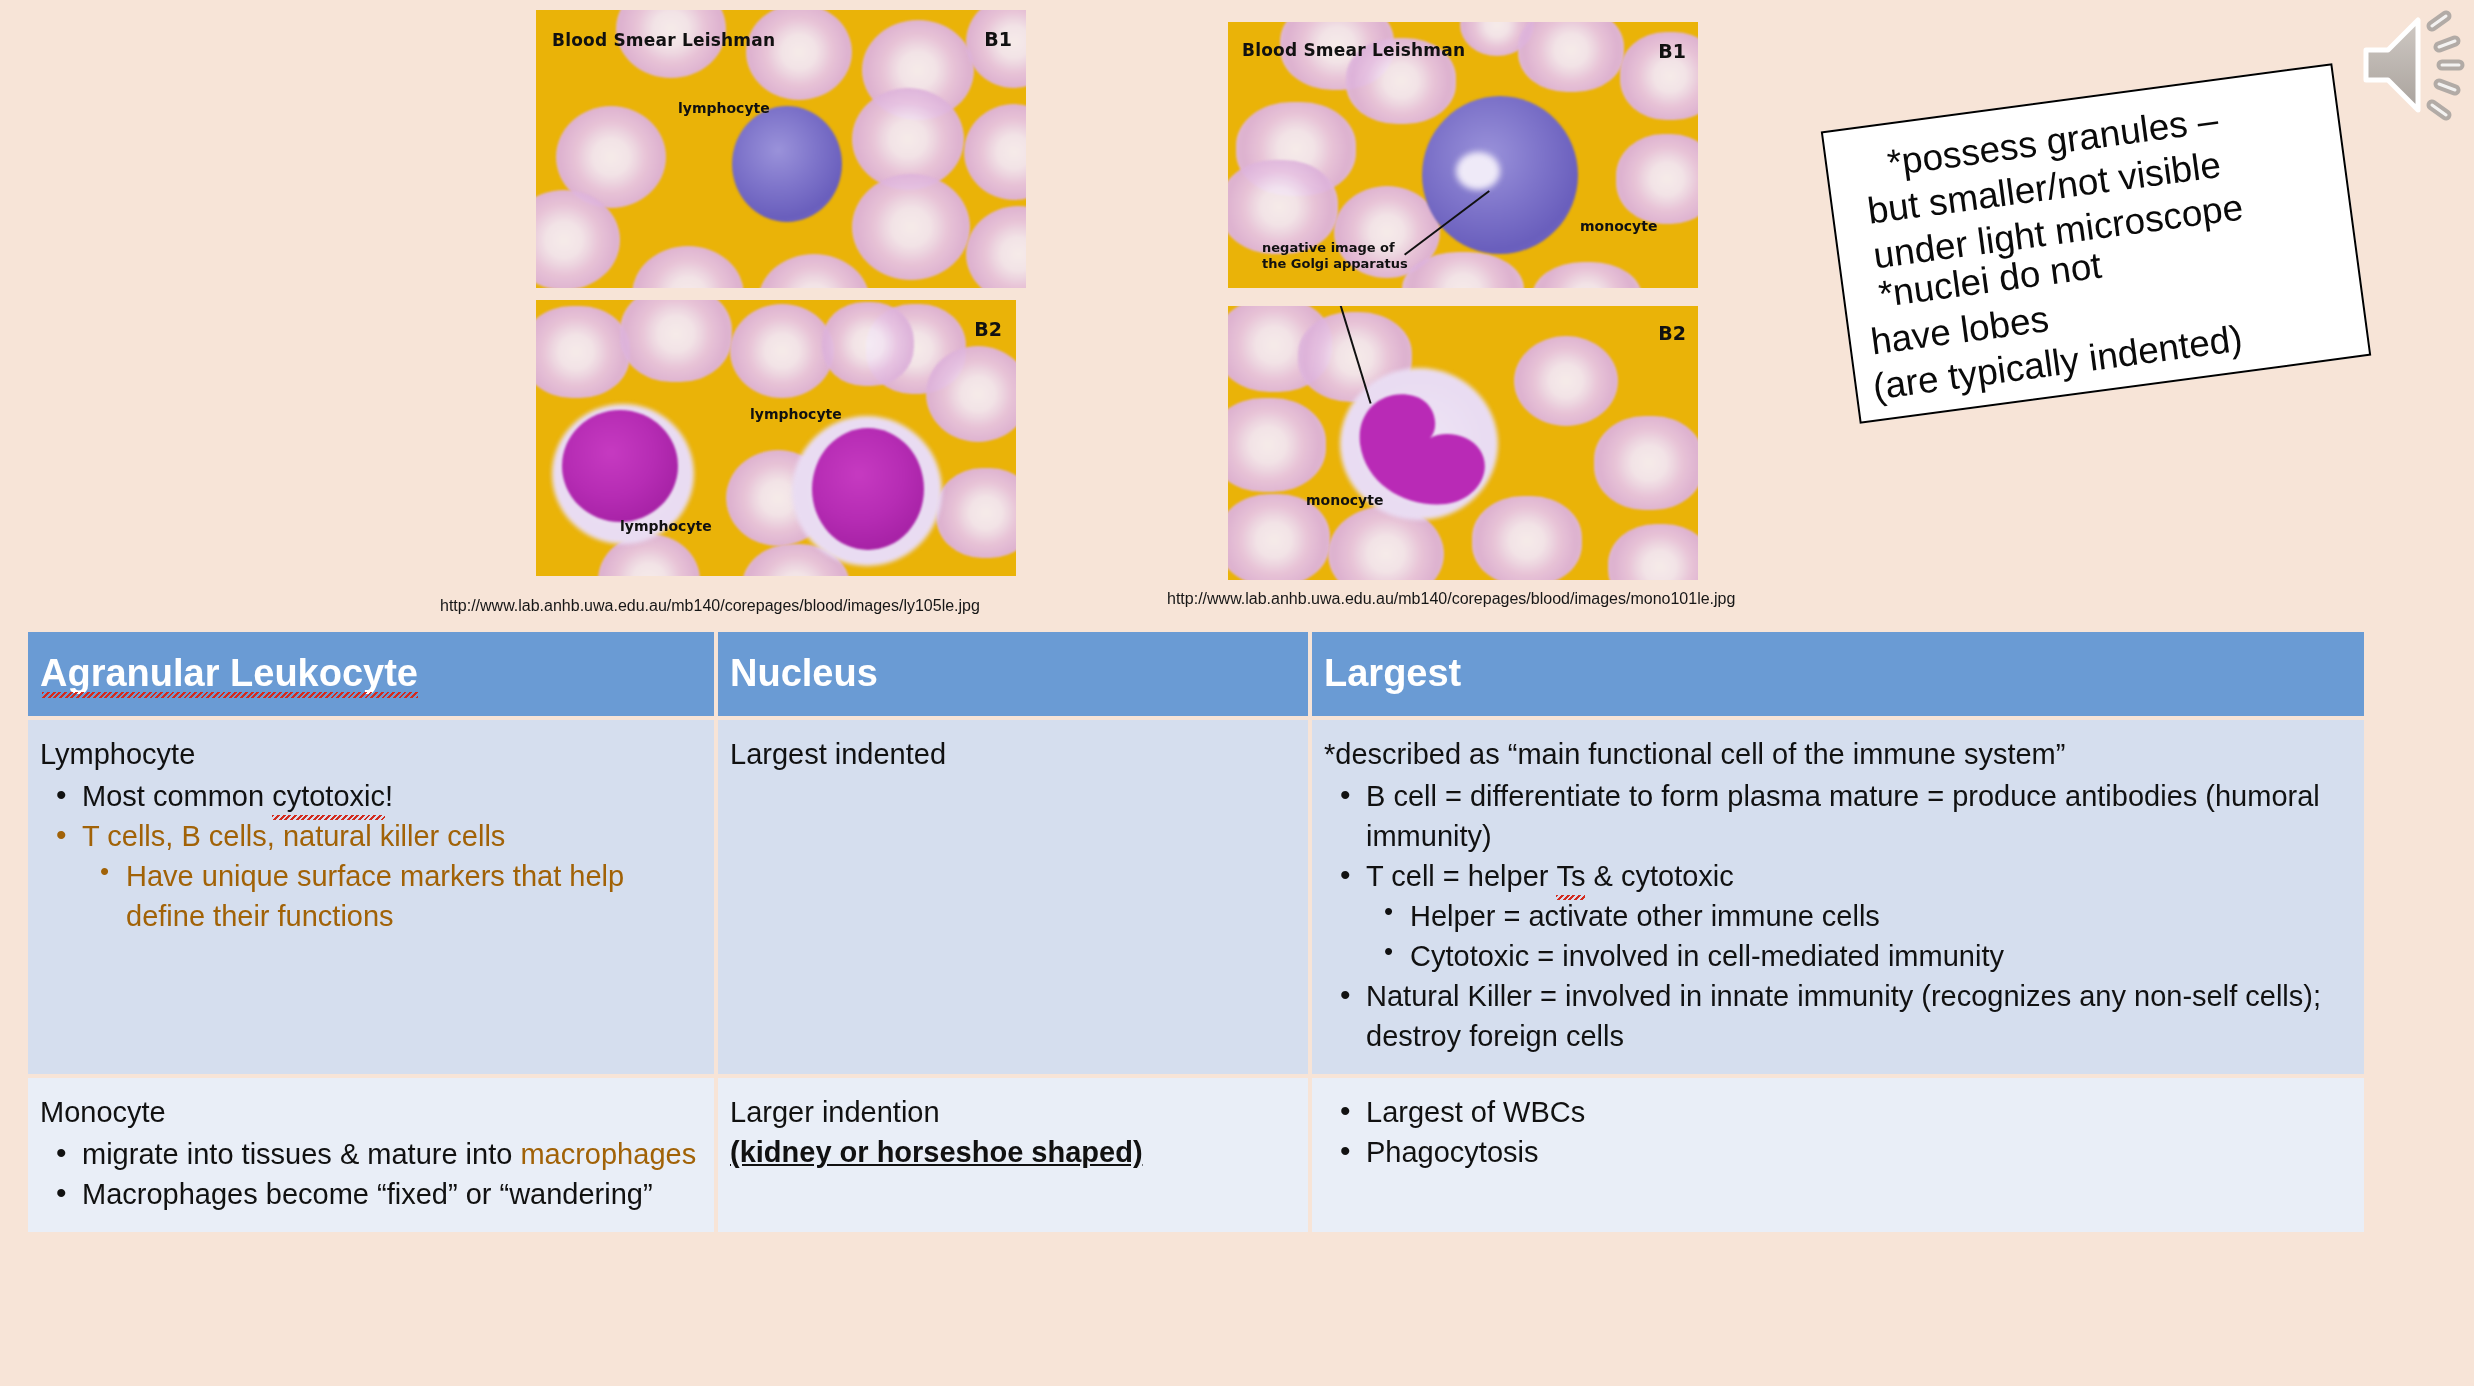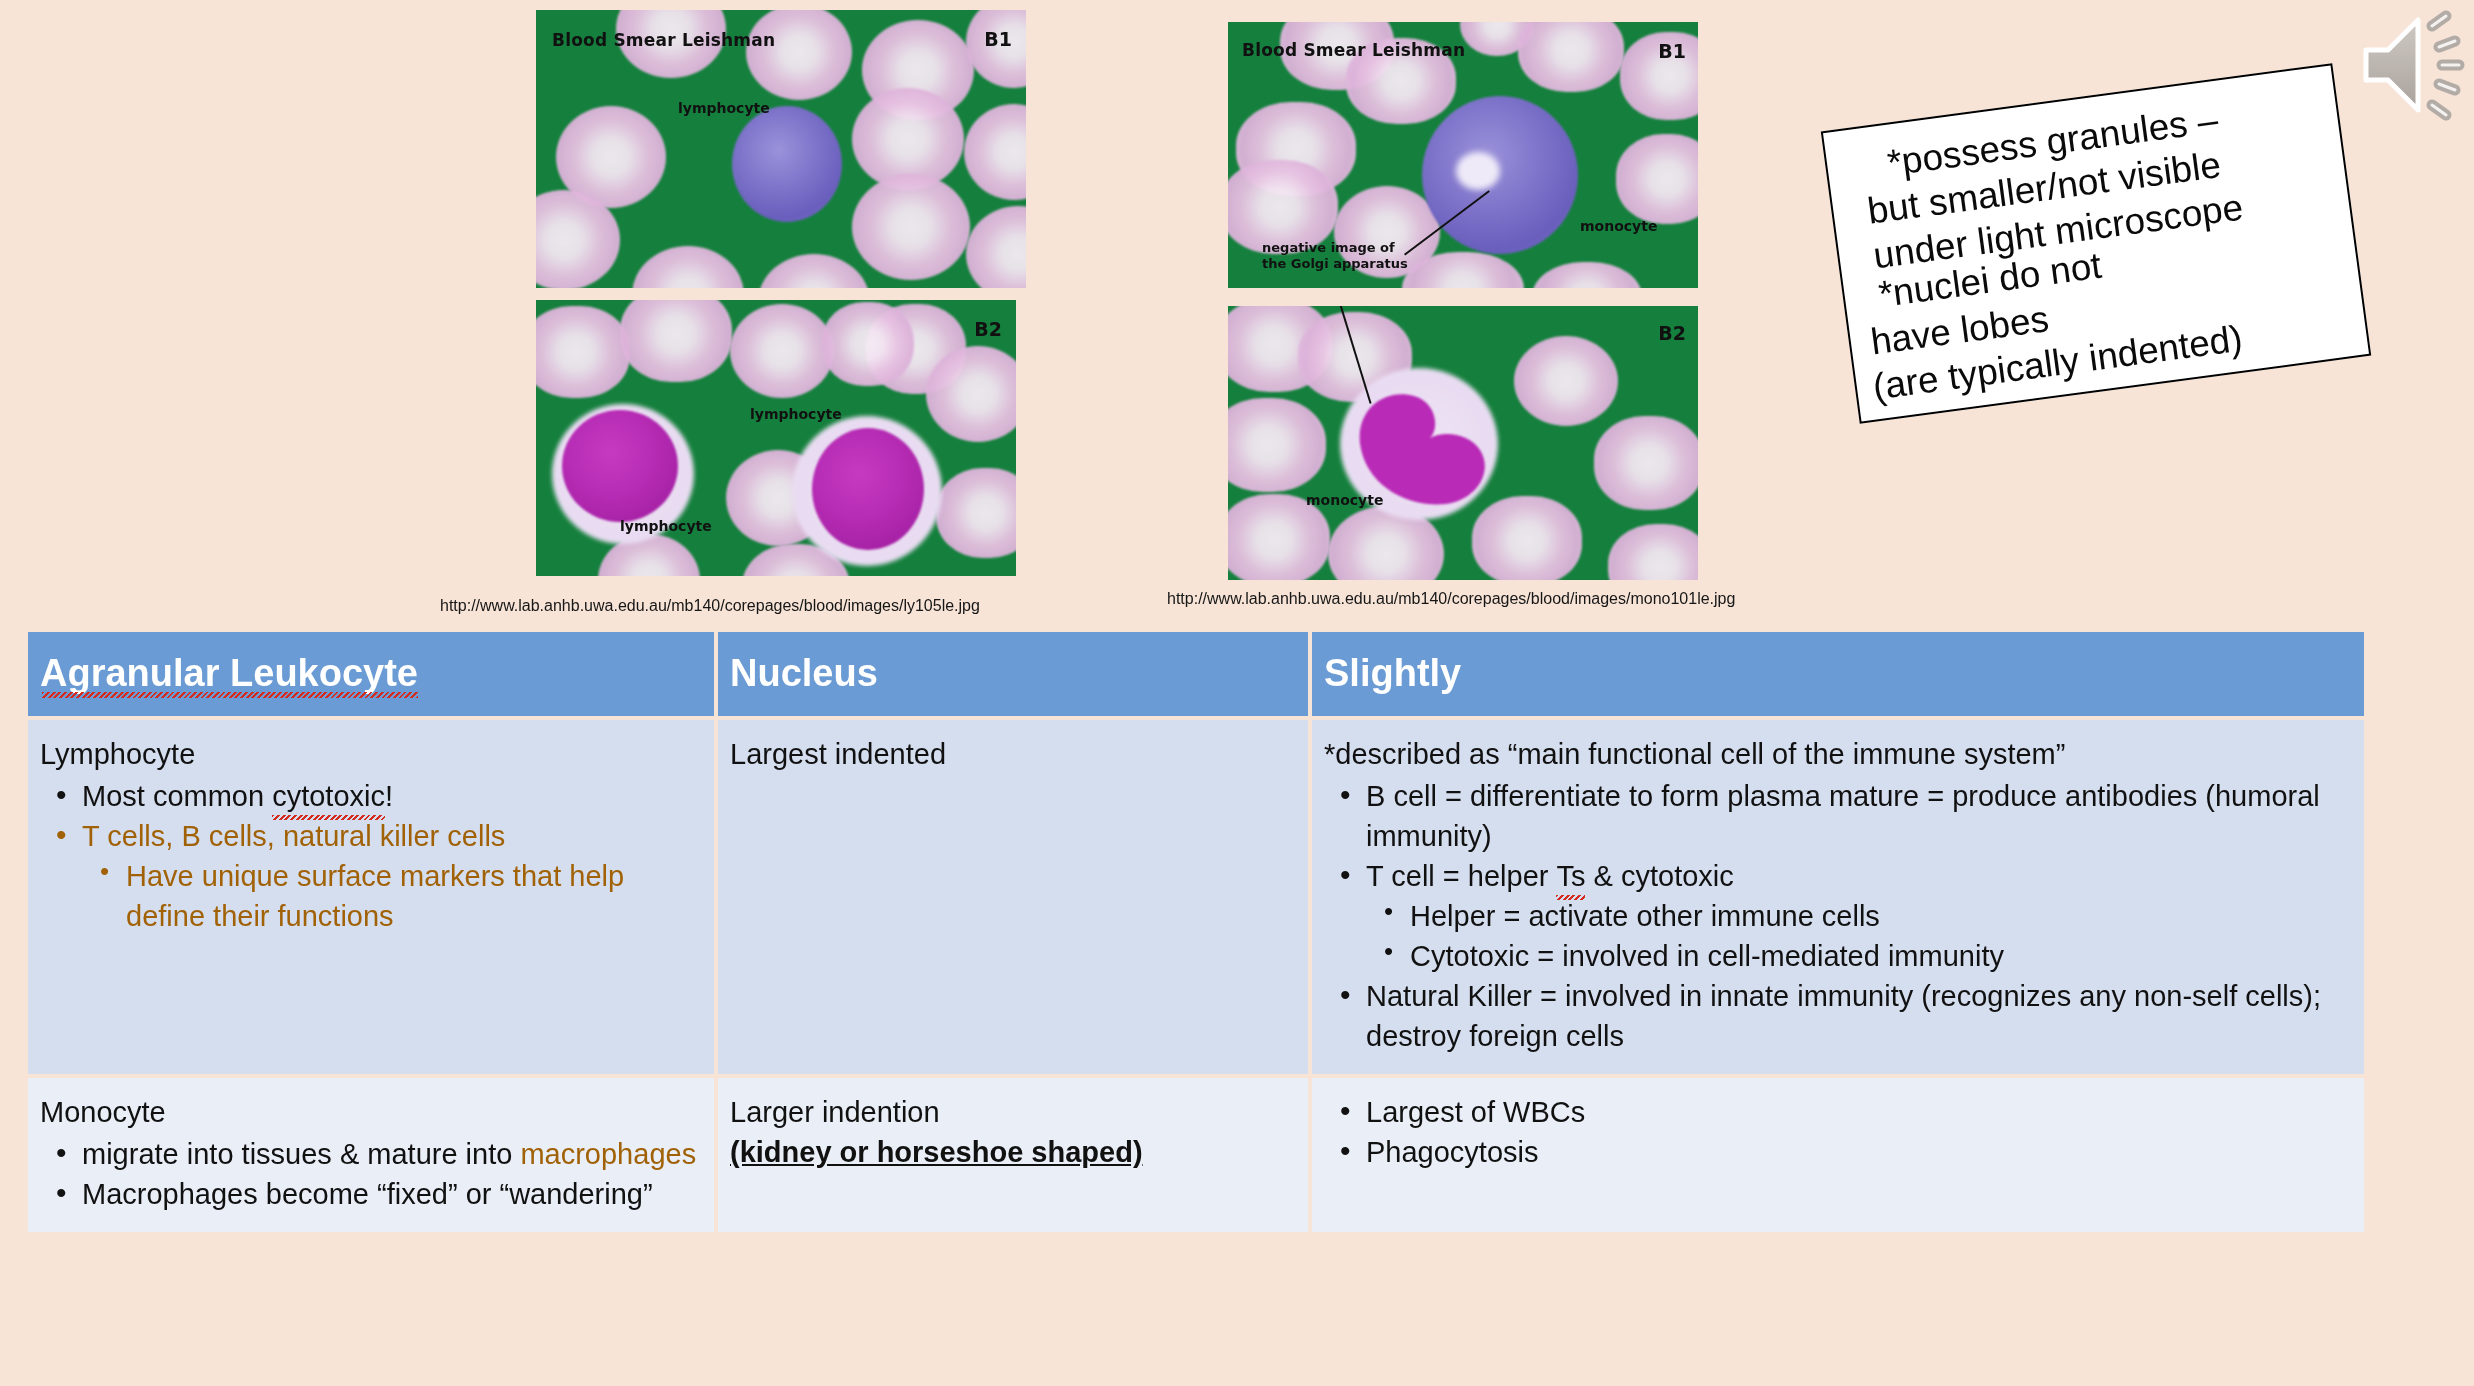--- a/index.html
+++ b/index.html
@@ -7,21 +7,21 @@
     width:2474px;height:1386px;overflow:hidden;
     background:#f7e4d7;
     font-family:"Liberation Sans", sans-serif;
     position:relative;
   }
 
   
   .speaker-icon{position:absolute;left:2336px;top:6px;width:130px;height:118px;}
 
   
-  .micro{position:absolute;overflow:hidden;background:#15803d;}
+  .micro{position:absolute;overflow:hidden;background:#eab308;}
   .micro .caption{position:absolute;font-family:"DejaVu Sans", sans-serif;font-weight:bold;color:#111;}
 
   .smear-title{font-size:17px;letter-spacing:.2px;}
   .panel-id{font-size:19px;}
   .cell-label{font-size:14px;}
   .cell-label.sm{font-size:13px;line-height:1.25;}
 
   
   .rbc{position:absolute;border-radius:50%;
        background:radial-gradient(circle at 50% 50%, #f7eef6 0%, #f3e6f2 24%, #e7c3e2 48%, #ddb2da 70%, #e6c6e4 100%);
@@ -210,21 +210,21 @@
 <table>
   <thead>
     <tr>
       <th class="c1">
         <span class="hdr spell">Agranular Leukocyte</span>
       </th>
       <th class="c2">
         <span class="hdr">Nucleus</span>
       </th>
       <th>
-        <span class="hdr">Slightly</span>
+        <span class="hdr">Largest</span>
       </th>
     </tr>
   </thead>
   <tbody>
 
     <tr class="row1">
       <td>
         <div class="hdrline">Lymphocyte</div>
         <ul class="b">
           <li>Most common <span class="spellw">cytotoxic</span>!</li>

